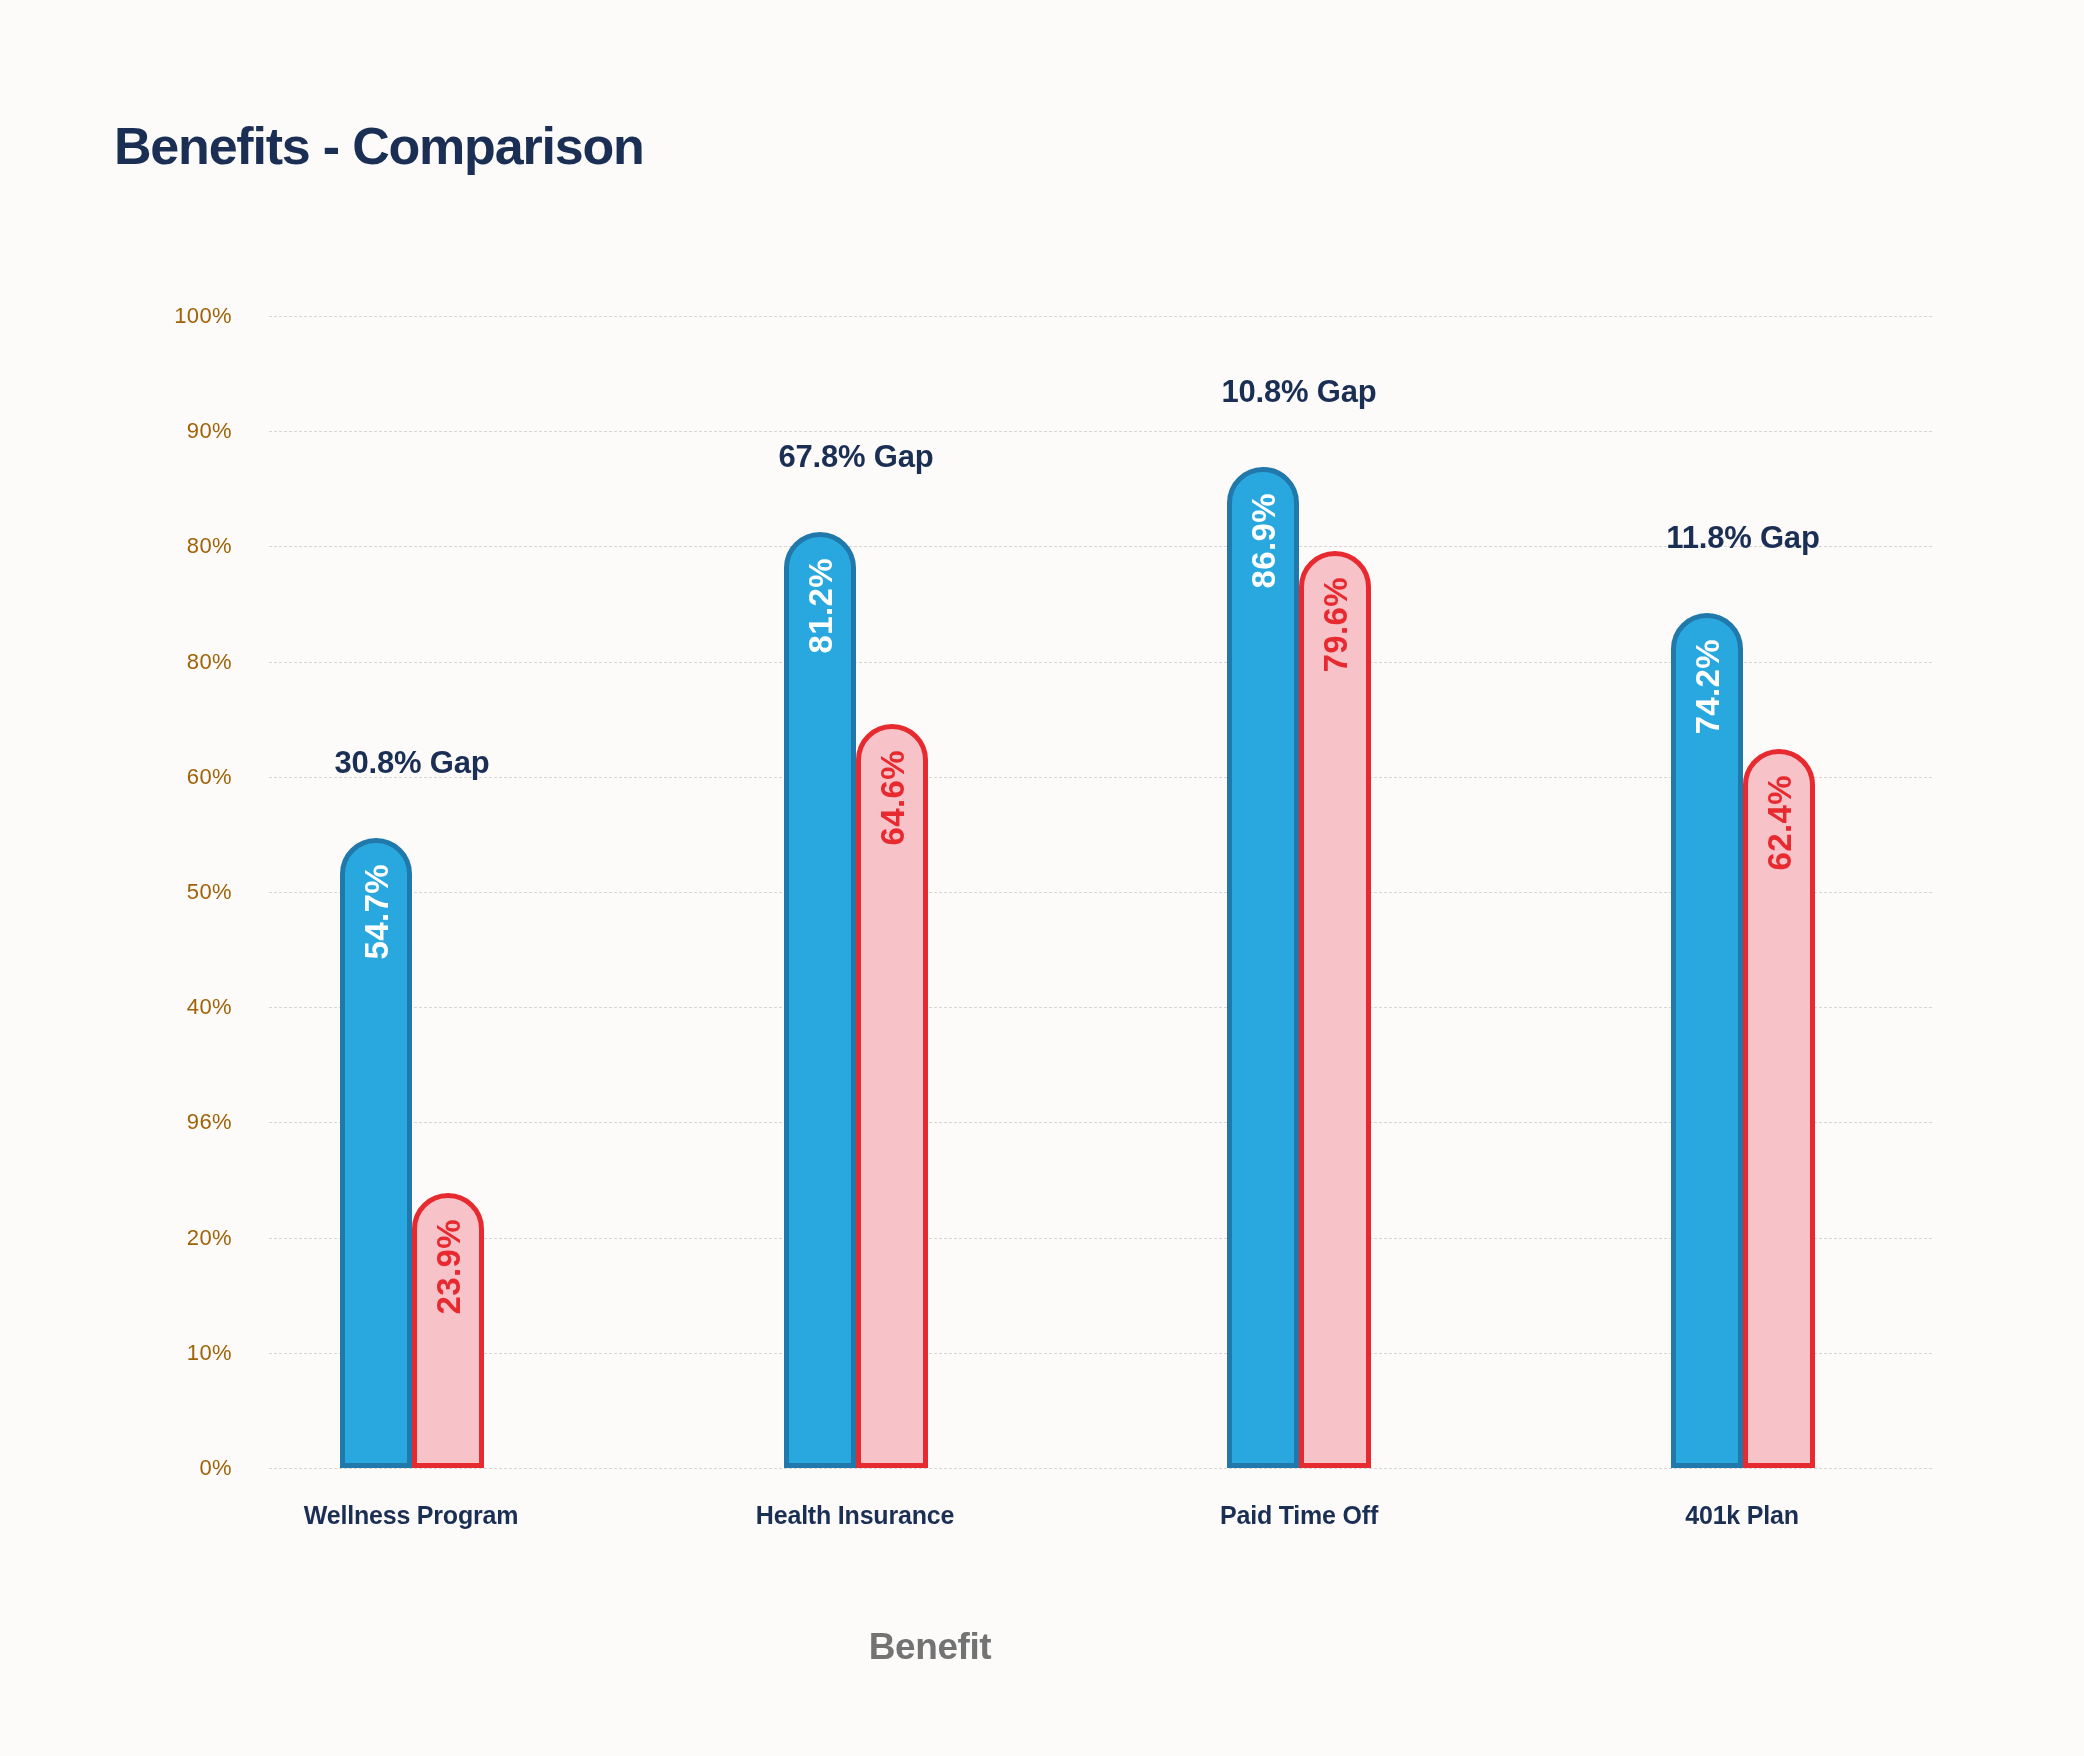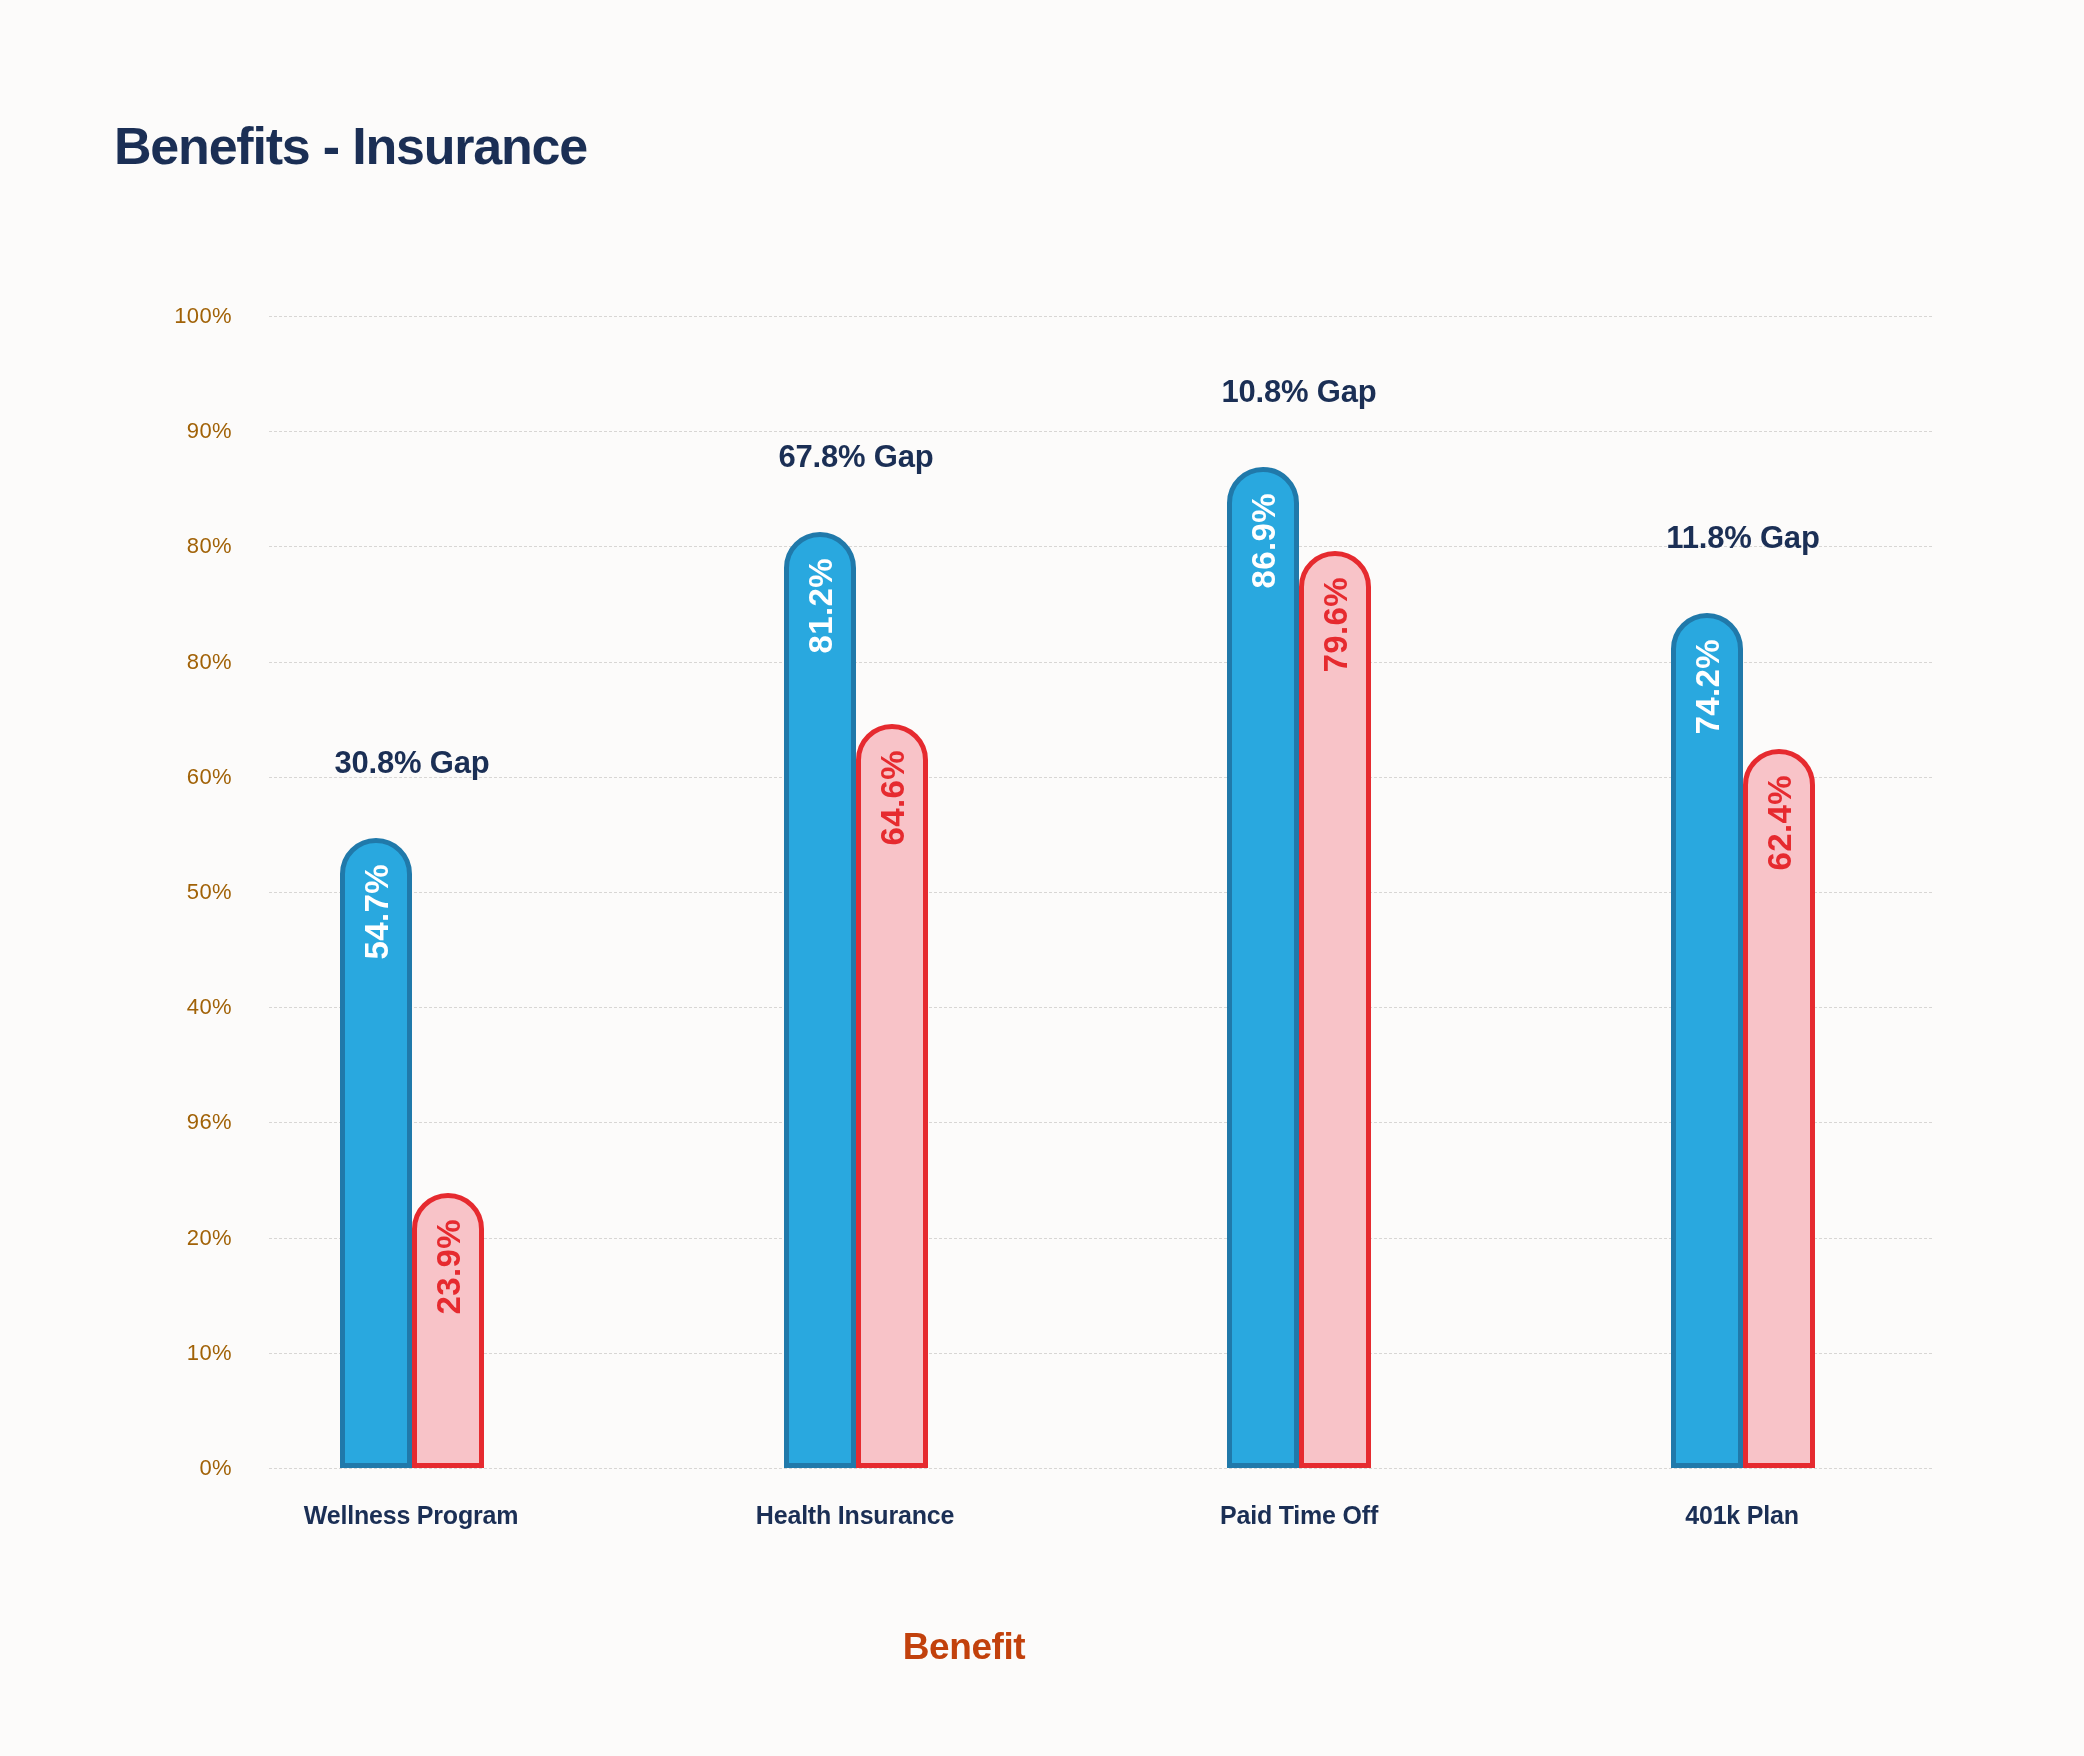--- a/index.html
+++ b/index.html
@@ -135,31 +135,30 @@
   }
 
   #x-axis-title {
     position: absolute;
     top: 1626px;
     left: 0;
     width: 1860px;
     text-align: center;
     font-size: 37px;
     font-weight: 700;
-    color: #c2410c;
+    color: #737373;
     letter-spacing: -0.4px;
-    margin-left: 34px;
   }
 </style>
 </head>
 <body>
 
 <div id="root">
 
-  <div id="chart-title">Benefits - Insurance</div>
+  <div id="chart-title">Benefits - Comparison</div>
 
   <div id="y-axis">
       <div class="y-tick" style="top: 0px;">100%</div>
       <div class="y-tick" style="top: 115px;">90%</div>
       <div class="y-tick" style="top: 230px;">80%</div>
       <div class="y-tick" style="top: 346px;">80%</div>
       <div class="y-tick" style="top: 461px;">60%</div>
       <div class="y-tick" style="top: 576px;">50%</div>
       <div class="y-tick" style="top: 691px;">40%</div>
       <div class="y-tick" style="top: 806px;">96%</div>

